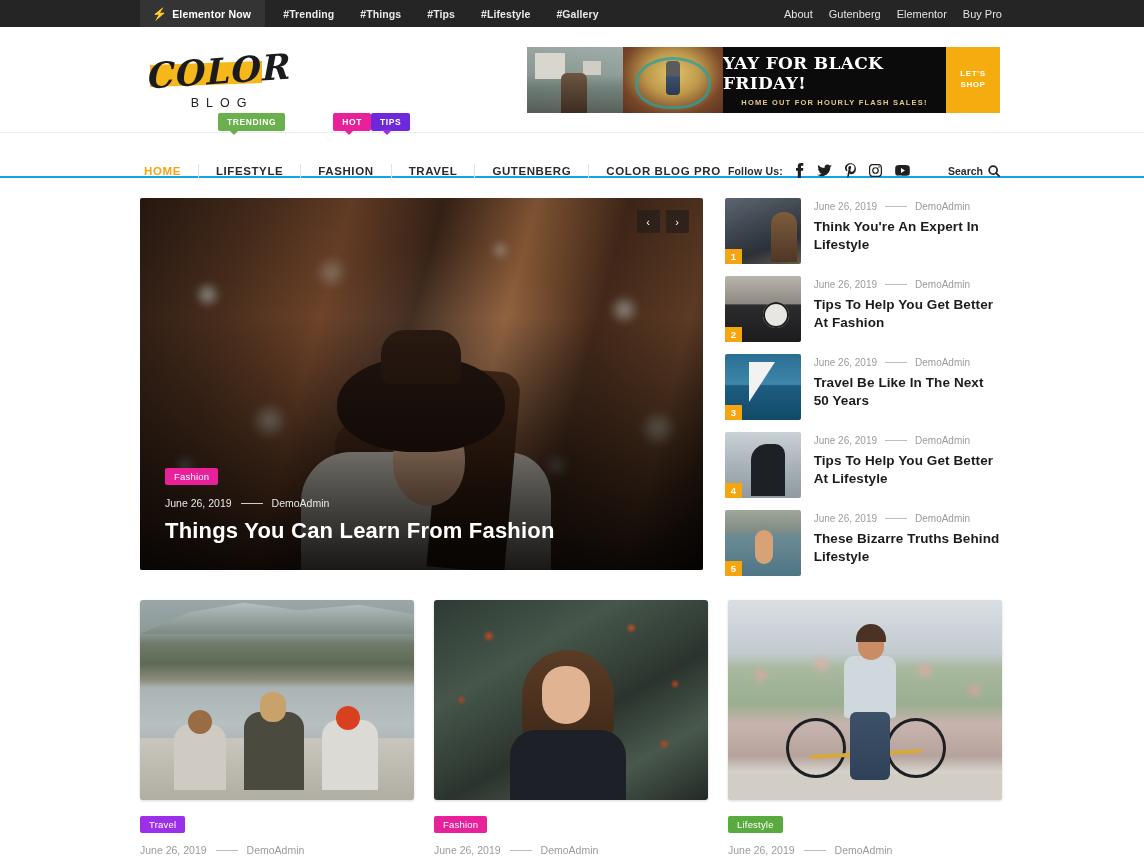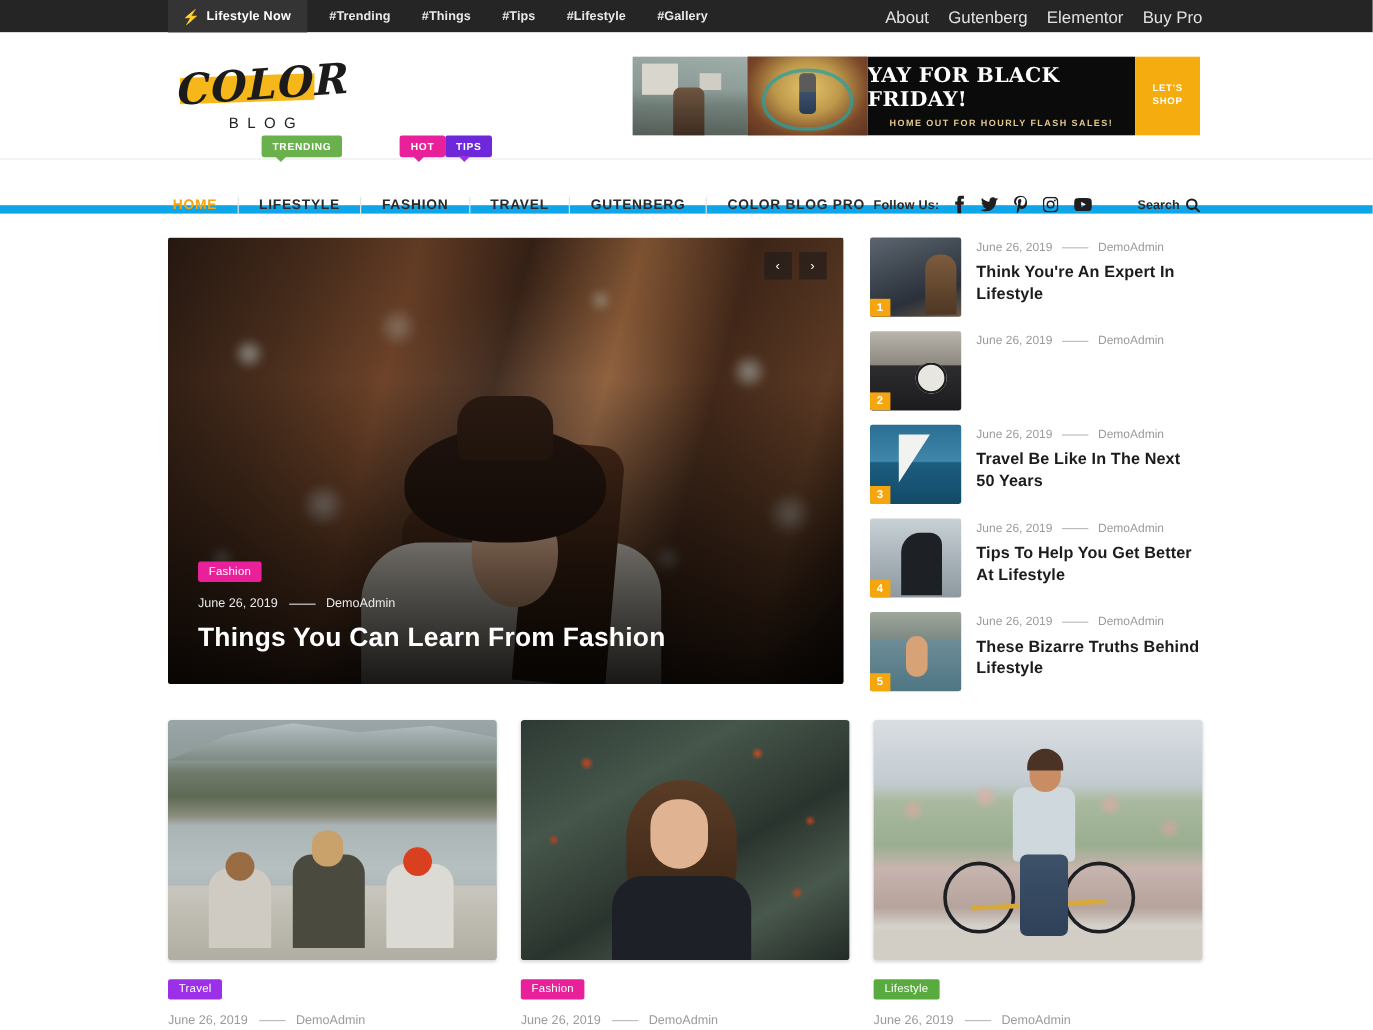--- a/index.html
+++ b/index.html
@@ -34,21 +34,21 @@
   .trending-tags {
     display: flex; align-items: center; gap: 26px;
     padding-left: 18px;
     font-weight: bold;
     letter-spacing: .1px;
   }
   .trending-tags a { color: #e9e9e9; text-decoration: none; }
   .topbar-right {
     margin-left: auto; margin-right: 142px;
     display: flex; align-items: center; gap: 16px;
-    font-size: 14px;
+    font-size: 11px;
   }
   .topbar-right a { color: #e2e2e2; text-decoration: none; }
 
   
   .header {
     height: 106px;
     background: #fff;
     display: flex; align-items: center;
     padding: 0 144px;
     border-bottom: 1px solid #ececec;
@@ -132,21 +132,21 @@
   }
   .banner-cta {
     width: 54px; background: #f5ac0e;
     display: flex; align-items: center; justify-content: center;
     text-align: center; color: #fff;
     font-size: 8px; font-weight: bold; letter-spacing: .6px;
     line-height: 1.35;
   }
 
   
-  .navwrap { position: relative; border-bottom: 7px solid #0ea5e9; height: 45px; }
+  .navwrap { position: relative; border-bottom: 2px solid #0ea5e9; height: 45px; }
   .nav-badges {
     position: absolute; top: -20px; left: 144px;
     display: flex; align-items: flex-start;
   }
   .nav-badge {
     position: relative;
     color: #fff; font-size: 8.5px; font-weight: bold;
     letter-spacing: .6px;
     padding: 4px 9px 4px 9px;
     border-radius: 2px;
@@ -402,21 +402,21 @@
     display: flex; align-items: center; gap: 9px; margin-top: 11px;
   }
   .card-meta .meta-dash { background: #bdbdbd; }
 </style>
 </head>
 <body>
 
 <div class="topbar">
   <div class="trending-now">
     <span class="bolt-icon">⚡</span>
-    <span>Lifestyle Now</span>
+    <span>Elementor Now</span>
   </div>
   <div class="trending-tags" id="trending-tags">
       <a href="#">#Trending</a>
       <a href="#">#Things</a>
       <a href="#">#Tips</a>
       <a href="#">#Lifestyle</a>
       <a href="#">#Gallery</a>
     </div>
   <div class="topbar-right" id="topbar-right">
       <a href="#">About</a>
@@ -552,20 +552,21 @@
       <div class="side-item">
         <div class="side-thumb t2">
           <span class="side-num">2</span>
         </div>
         <div class="side-body">
           <div class="side-meta">
             <span>June 26, 2019</span>
             <span class="meta-dash"></span>
             <span>DemoAdmin</span>
           </div>
+          <div class="side-title">Tips To Help You Get Better At Fashion</div>
         </div>
       </div>
       <div class="side-item">
         <div class="side-thumb t3">
           <span class="side-num">3</span>
         </div>
         <div class="side-body">
           <div class="side-meta">
             <span>June 26, 2019</span>
             <span class="meta-dash"></span>

